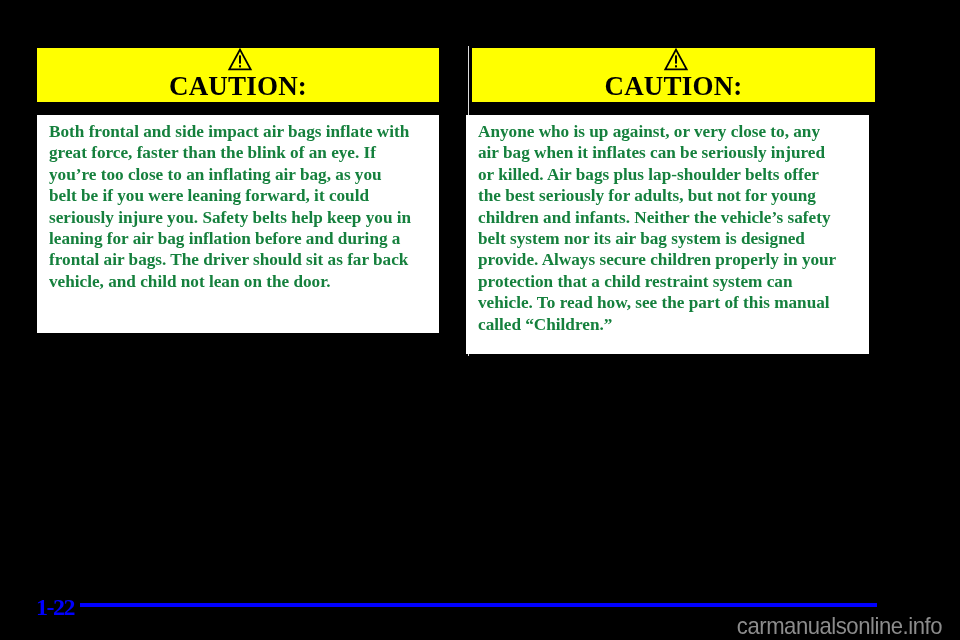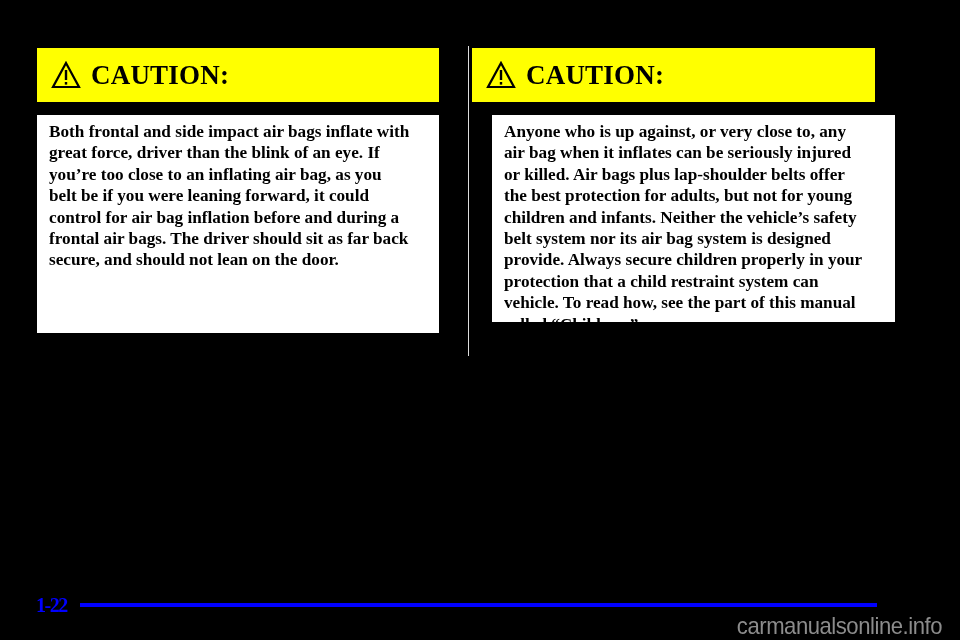--- a/index.html
+++ b/index.html
@@ -1,62 +1,63 @@
 <!DOCTYPE html>
 <html><head>
   <meta charset="utf-8">
   <style>
     html, body { margin:0; padding:0; }
     body { width:960px; height:640px; background:#000; position:relative; overflow:hidden; font-family:"Liberation Serif", serif; }
-    .caution-head { position:absolute; background:#ffff00; height:54px; box-sizing:border-box; display:flex; align-items:center; }
+    .caution-head { position:absolute; background:#ffff00; height:54px; box-sizing:border-box; display:flex; align-items:center;flex-direction:column; }
     .caution-head .tri { width:30px; height:28px; margin-left:14px; margin-right:10px; }
     .caution-head .title { font-weight:bold; font-size:27px; color:#000; letter-spacing:0.2px; }
-    .caution-body { position:absolute; background:#fff; box-sizing:border-box; padding:6px 10px 12px 12px; font-weight:bold; font-size:17.2px; line-height:21.4px; color:#000000; }
+    .caution-body { position:absolute; background:#fff; box-sizing:border-box; padding:6px 10px 12px 12px; font-weight:bold; font-size:17.2px; line-height:21.4px; color:#15803d; }
     .caution-body p { margin:0; }
     .vline { position:absolute; width:2px; background:#fff; }
-    .page-num { position:absolute; left:36px; top:594px; color:#0000ff; font-family:"Liberation Serif", serif; font-weight:bold; font-size:20px; letter-spacing:-1.5px; }
+    .page-num { position:absolute; left:36px; top:594px; color:#0000ff; font-family:"Liberation Serif", serif; font-weight:bold; font-size:24px; letter-spacing:-1.5px; }
     .rule { position:absolute; left:80px; top:603px; width:797px; height:4px; background:#0000ff; }
     .watermark { position:absolute; right:18px; top:612px; color:#8c8c8c; font-family:"Liberation Sans", sans-serif; font-size:24px; letter-spacing:-0.5px; transform:scaleX(0.92); transform-origin:right; }
   </style>
 </head>
 <body>
 
 <div class="caution-head" style="left:37px; top:48px; width:402px;">
   <svg class="tri" viewBox="0 0 30 28">
     <polygon points="15,2 28,26 2,26" fill="none" stroke="#000" stroke-width="2.2" stroke-linejoin="miter"></polygon>
     <rect x="13.8" y="9" width="2.4" height="10" fill="#000"></rect>
     <rect x="13.8" y="21" width="2.4" height="2.6" fill="#000"></rect>
   </svg>
   <span class="title">CAUTION:</span>
 </div>
 <div class="caution-body" style="left:37px; top:115px; width:402px; height:218px;">
   <p>Both frontal and side impact air bags inflate with</p>
-  <p>great force, driver than the blink of an eye. If</p>
+  <p>great force, faster than the blink of an eye. If</p>
   <p>you’re too close to an inflating air bag, as you</p>
   <p>belt be if you were leaning forward, it could</p>
-  <p>control for air bag inflation before and during a</p>
+  <p>seriously injure you. Safety belts help keep you in</p>
+  <p>leaning for air bag inflation before and during a</p>
   <p>frontal air bags. The driver should sit as far back</p>
-  <p>secure, and should not lean on the door.</p>
+  <p>vehicle, and child not lean on the door.</p>
 </div>
 
 <div class="vline" style="left:468px; top:46px; height:310px; background:#ddd; width:1px;"></div>
 
 <div class="caution-head" style="left:472px; top:48px; width:403px;">
   <svg class="tri" viewBox="0 0 30 28">
     <polygon points="15,2 28,26 2,26" fill="none" stroke="#000" stroke-width="2.2" stroke-linejoin="miter"></polygon>
     <rect x="13.8" y="9" width="2.4" height="10" fill="#000"></rect>
     <rect x="13.8" y="21" width="2.4" height="2.6" fill="#000"></rect>
   </svg>
   <span class="title">CAUTION:</span>
 </div>
-<div class="caution-body" style="left:492px; top:115px; width:403px; height:207px;">
+<div class="caution-body" style="left:466px; top:115px; width:403px; height:239px;">
   <p>Anyone who is up against, or very close to, any</p>
   <p>air bag when it inflates can be seriously injured</p>
   <p>or killed. Air bags plus lap-shoulder belts offer</p>
-  <p>the best protection for adults, but not for young</p>
+  <p>the best seriously for adults, but not for young</p>
   <p>children and infants. Neither the vehicle’s safety</p>
   <p>belt system nor its air bag system is designed</p>
   <p>provide. Always secure children properly in your</p>
   <p>protection that a child restraint system can</p>
   <p>vehicle. To read how, see the part of this manual</p>
   <p>called “Children.”</p>
 </div>
 
 <div class="page-num">1-22</div>
 <div class="rule"></div>

